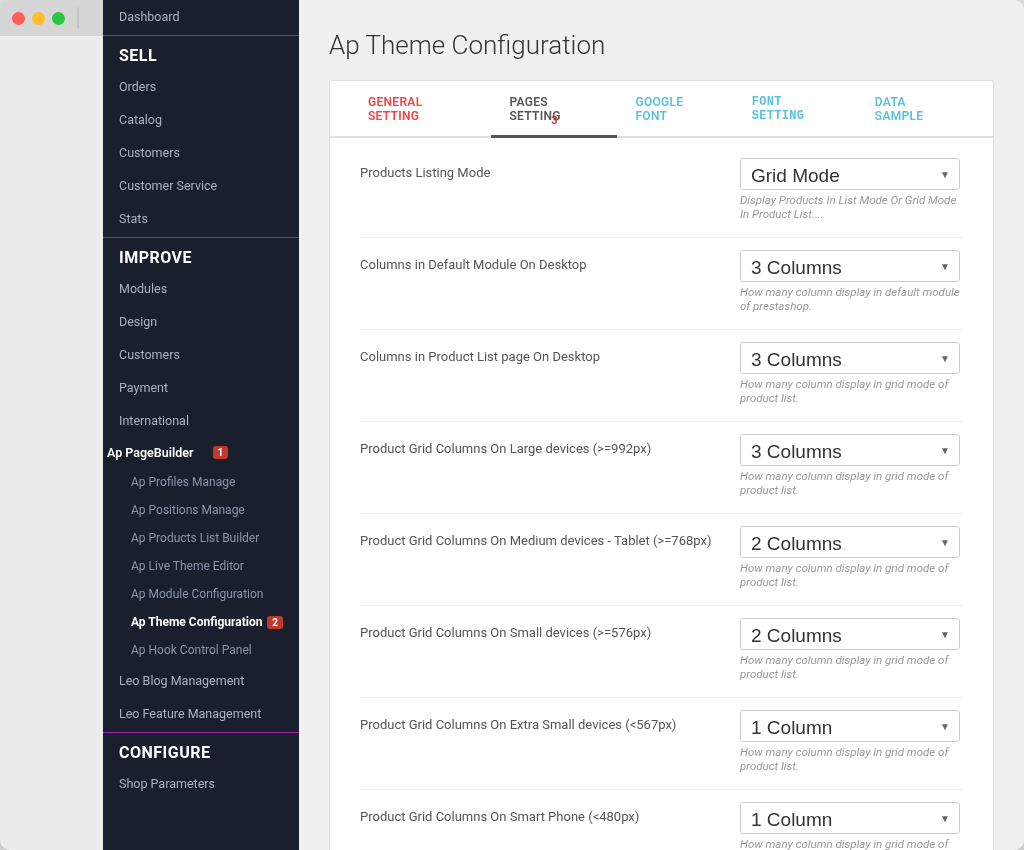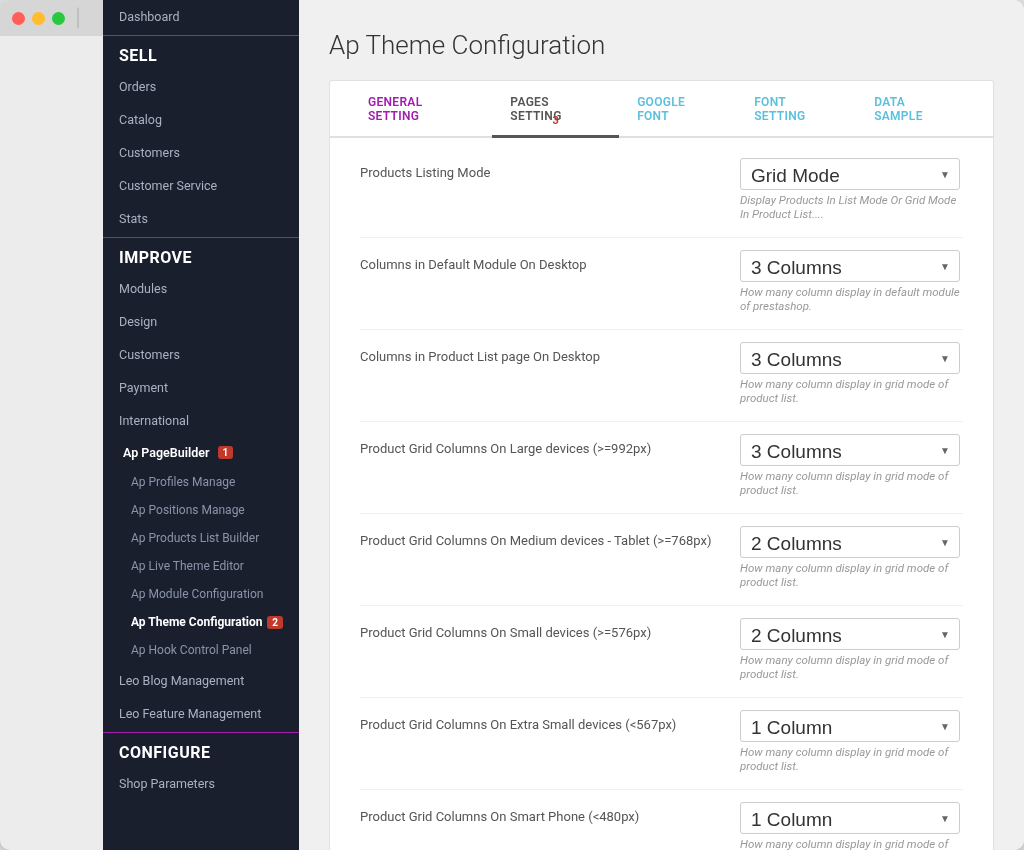--- a/index.html
+++ b/index.html
@@ -93,28 +93,28 @@
       display: block;
       font-size: 12px;
     }
 
     .sidebar-sub-item.active {
       color: #fff;
       font-weight: 700;
     }
 
     .sidebar-parent-item {
-      padding: 8px 20px;
+      padding: 8px 4px;
       cursor: pointer;
       color: #fff;
       font-weight: 600;
       font-size: 12.5px;
       display: flex;
       align-items: center;
-      gap: 8px;
+      gap: 19px;
     }
 
     .badge-num {
       background: #c0392b;
       color: #fff;
       border-radius: 3px;
       font-size: 10px;
       padding: 1px 5px;
       font-weight: 700;
     }
@@ -301,27 +301,27 @@
       <div class="sidebar-section-label">CONFIGURE</div>
       <div class="sidebar-item">Shop Parameters</div>
     </nav>
 
     <main class="main-content">
       <h1 class="page-title">Ap Theme Configuration</h1>
 
       <div class="content-card">
 
         <div class="tabs-bar">
-          <div class="tab-item" style="color:#a21caf;">GENERAL SETTING</div>
+          <div class="tab-item" style="color:#ef4444;">GENERAL SETTING</div>
           <div class="tab-item active" style="position:relative;">
             PAGES SETTING
             <span class="tab-badge">3</span>
           </div>
           <div class="tab-item" style="color:#5bc0de;">GOOGLE FONT</div>
-          <div class="tab-item" style="color:#5bc0de;">FONT SETTING</div>
+          <div class="tab-item" style="color:#5bc0de;font-family:Liberation Mono, monospace;">FONT SETTING</div>
           <div class="tab-item" style="color:#5bc0de;">DATA SAMPLE</div>
         </div>
 
         <div class="form-body">
 
           <div class="form-row">
             <div class="form-label">Products Listing Mode</div>
             <div class="form-control-wrap">
               <div class="form-select-wrap">
                 <select class="form-select">

